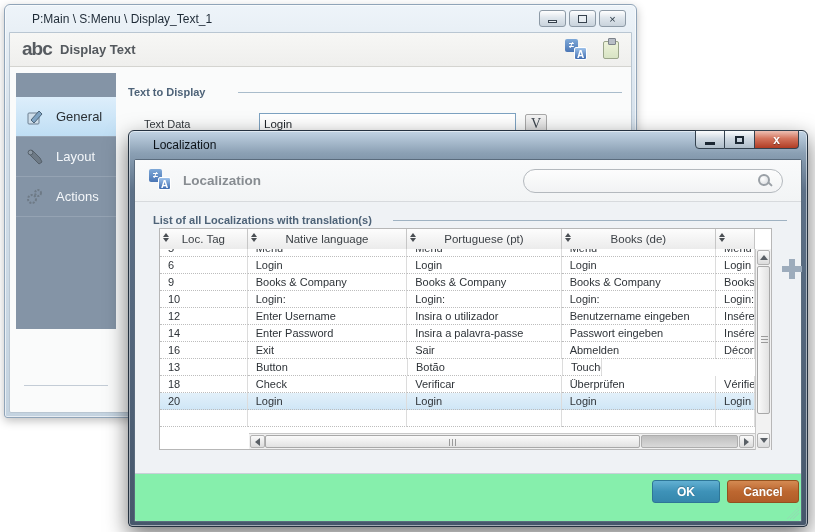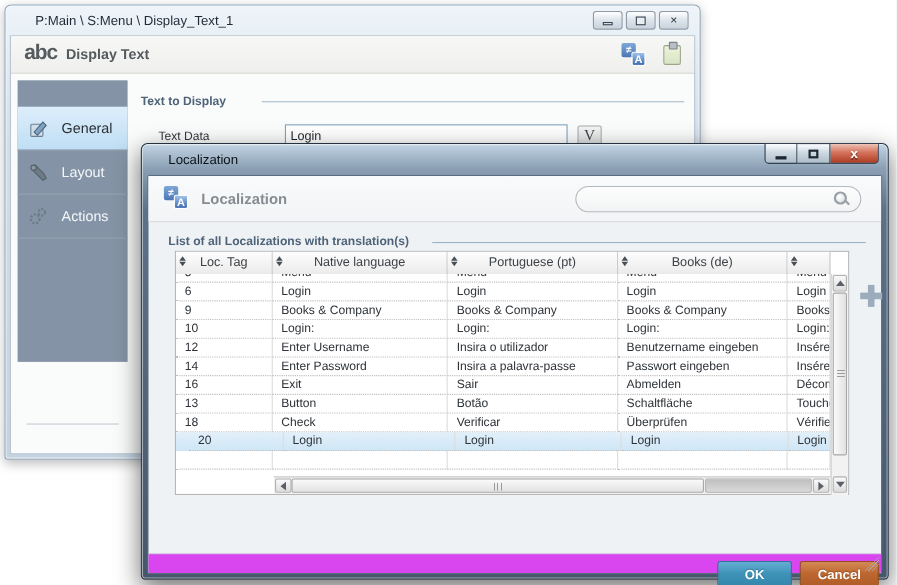--- a/index.html
+++ b/index.html
@@ -86,21 +86,21 @@
   .thead { position:absolute; left:0; top:0; right:16px; height:20px; display:flex;
            background:linear-gradient(180deg,#ffffff,#ececec); border-bottom:1px solid #b7b7b7; }
   .hcell { position:relative; height:20px; border-right:1px solid #c6c6c6; display:flex; align-items:center; justify-content:center;
            font-size:11.5px; color:#3c4146; background:linear-gradient(180deg,#fdfdfd,#ebebeb); }
   .sortw { position:absolute; left:3px; top:4px; display:flex; flex-direction:column; gap:1px; }
   .sortw .u { border-left:3px solid transparent; border-right:3px solid transparent; border-bottom:4px solid #4a4f54; }
   .sortw .d { border-left:3px solid transparent; border-right:3px solid transparent; border-top:4px solid #4a4f54; }
   .tbody { position:absolute; left:0; top:20px; right:16px; height:185px; overflow:hidden; background:#fff; }
   .trow { display:flex; height:17px; }
   .trow.first { margin-top:-9px; }
-  .trow.sel { background:linear-gradient(180deg,#e2f0fa,#cfe6f6);padding-left:12px; }
+  .trow.sel { background:linear-gradient(180deg,#e2f0fa,#cfe6f6); }
   .tcell { height:17px; border-right:1px solid #dcdcdc; border-bottom:1px dotted #bdbdbd;
            font-size:11px; color:#2e3338; padding:2px 0 0 8px; white-space:nowrap; overflow:hidden; }
   
   .vscroll { position:absolute; right:0; top:20px; width:16px; height:201px; background:#f2f2f2; border-left:1px solid #c8c8c8; }
   .sbtn { position:absolute; left:1px; width:13px; height:15px; border:1px solid #b2b2b2; border-radius:2px;
           background:linear-gradient(180deg,#fafafa,#dcdcdc); display:flex; align-items:center; justify-content:center; }
   .vthumb { position:absolute; left:1px; width:13px; border:1px solid #a8a8a8; border-radius:2px;
             background:linear-gradient(90deg,#fafafa,#e2e2e2); }
   .vthumb .grip { position:absolute; left:3px; top:50%; margin-top:-4px; width:7px; height:8px;
             background:repeating-linear-gradient(180deg,#9a9a9a 0 1px,transparent 1px 3px); }
@@ -112,21 +112,21 @@
             background:linear-gradient(180deg,#fafafa,#e2e2e2); }
   .hthumb .grip { position:absolute; top:3px; left:50%; margin-left:-4px; width:8px; height:7px;
             background:repeating-linear-gradient(90deg,#9a9a9a 0 1px,transparent 1px 3px); }
   .htrack-dark { position:absolute; top:1px; left:392px; right:17px; height:13px;
             background:linear-gradient(180deg,#bfbfbf,#d9d9d9); border:1px solid #adadad; border-radius:2px; }
 
   .plus-icon { left:646px; top:98px; width:22px; height:22px; }
   .plus-icon:before { content:""; position:absolute; left:8px; top:1px; width:6px; height:20px; background:#9dacbc; }
   .plus-icon:after  { content:""; position:absolute; left:1px; top:8px; width:20px; height:6px; background:#9dacbc; }
 
-  .fw-footer { left:0; right:0; bottom:0; height:18px; background:#d946ef; border-top:1px solid #c9d0d8; border-radius:0 0 2px 2px; }
+  .fw-footer { left:0; right:0; bottom:0; height:48px; background:#86efac; border-top:1px solid #c9d0d8; border-radius:0 0 2px 2px; }
   .btn { position:absolute; top:6px; height:23px; border-radius:3px; font-size:12px; font-weight:bold; color:#fff;
          display:flex; align-items:center; justify-content:center; text-shadow:0 -1px 1px rgba(0,0,0,.25); cursor:pointer; }
   .btn.ok { left:517px; width:68px; background:linear-gradient(180deg,#62b0d2,#3e92b8 50%,#3587ac); border:1px solid #2e7697; }
   .btn.cancel { left:592px; width:72px; background:linear-gradient(180deg,#d48a52,#bd6730 50%,#b05d28); border:1px solid #92511e; }
   .grip-corner { right:2px; bottom:2px; width:13px; height:13px;
          background:linear-gradient(135deg,transparent 0 50%,#aab4be 50%,transparent calc(50% + 1px),transparent 62%,#aab4be 62%,transparent calc(62% + 1px),transparent 74%,#aab4be 74%,transparent calc(74% + 1px)); }
 </style>
 </head>
 <body>
 
@@ -307,21 +307,20 @@
             <div class="tcell" style="width: 88px;">16</div>
             <div class="tcell" style="width: 160px;">Exit</div>
             <div class="tcell" style="width: 155px;">Sair</div>
             <div class="tcell" style="width: 155px;">Abmelden</div>
             <div class="tcell" style="width: 39px;">Déconn</div>
           </div>
           <div class="trow">
             <div class="tcell" style="width: 88px;">13</div>
             <div class="tcell" style="width: 160px;">Button</div>
             <div class="tcell" style="width: 155px;">Botão</div>
-            <div class="tcell" style="width: 155px;">Schaltfläche</div>
             <div class="tcell" style="width: 39px;">Touche</div>
           </div>
           <div class="trow">
             <div class="tcell" style="width: 88px;">18</div>
             <div class="tcell" style="width: 160px;">Check</div>
             <div class="tcell" style="width: 155px;">Verificar</div>
             <div class="tcell" style="width: 155px;">Überprüfen</div>
             <div class="tcell" style="width: 39px;">Vérifier</div>
           </div>
           <div class="trow sel">

